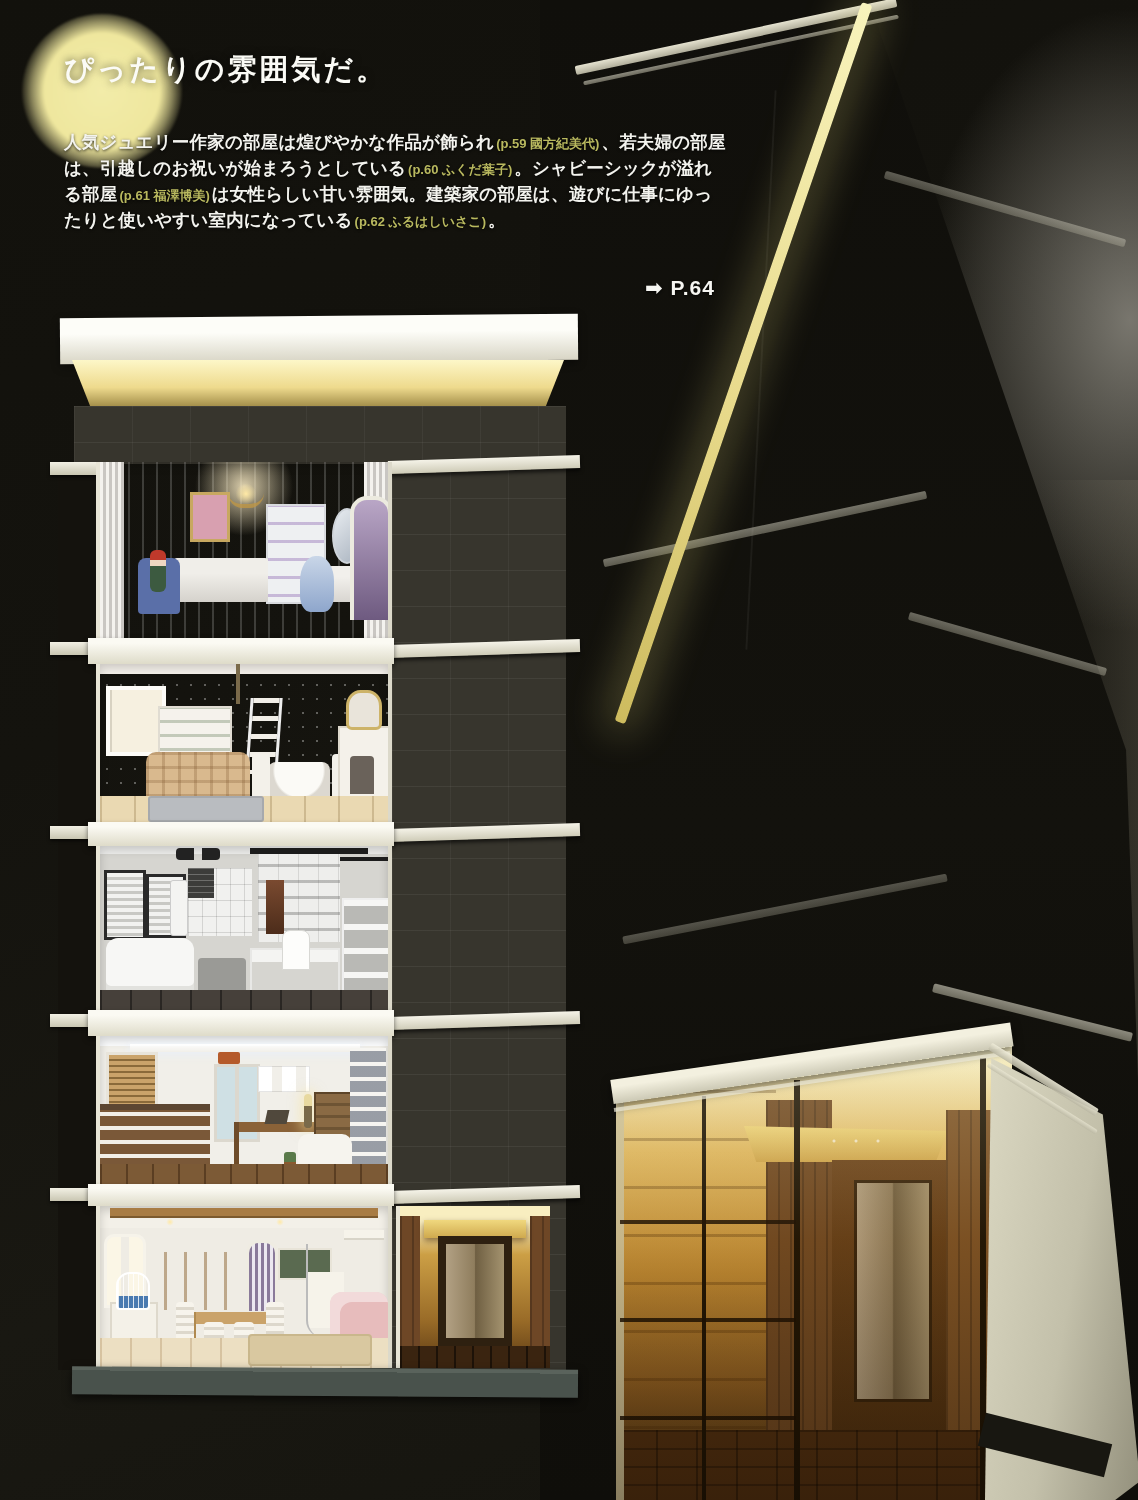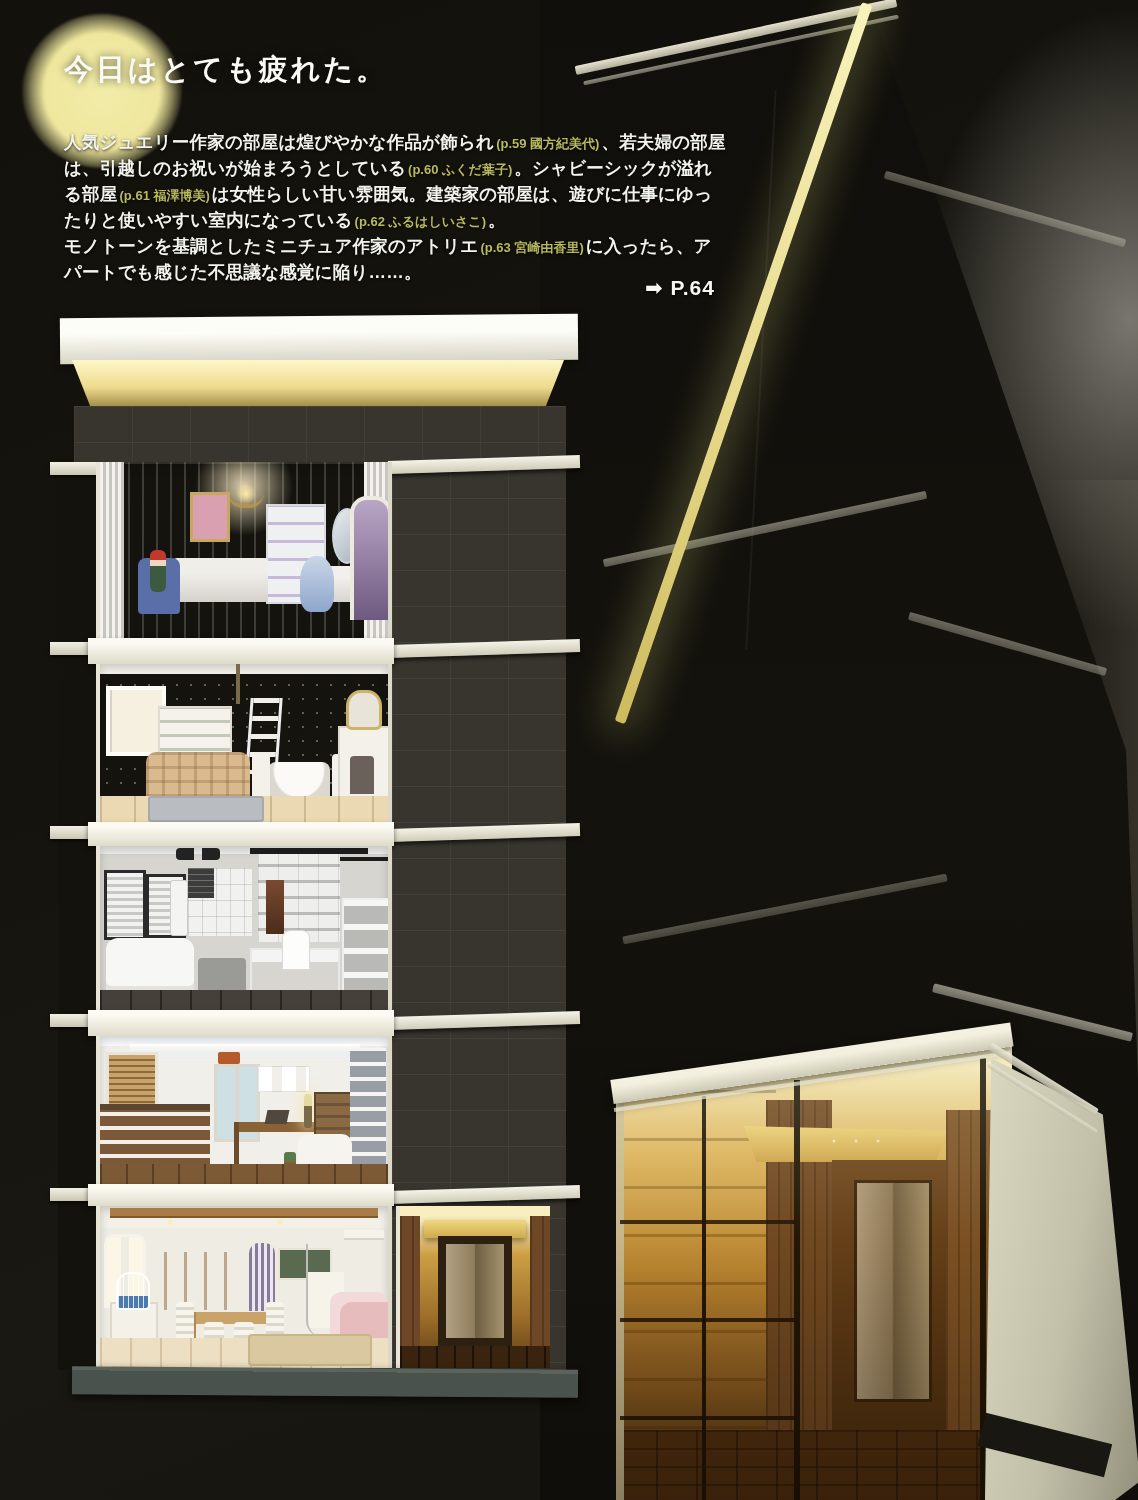--- a/index.html
+++ b/index.html
@@ -281,26 +281,25 @@
       </div>
 
       <div class="a" style="left:72px;top:1368px;width:506px;height:28px;transform:rotate(.4deg);
                   background:linear-gradient(180deg,#5a635c 0 4px,#49524c 4px);box-shadow:0 4px 10px rgba(0,0,0,.6);"></div>
     </div>
   </div>
 
   <div class="a moon" style="left:22px;top:14px;"></div>
 
   <div class="a headline" style="left:64px;top:50px;">
-    <div>今日はとても疲れた。</div>
+    <div>ぴったりの雰囲気だ。</div>
   </div>
 
   <div class="a intro" style="left:64px;top:130px;">
     <p><span class="run-body">人気ジュエリー作家の部屋は煌びやかな作品が飾られ</span><span class="run-ref">(p.59 國方紀美代)</span><span class="run-body">、若夫婦の部屋は、引越しのお祝いが始まろうとしている</span><span class="run-ref">(p.60 ふくだ葉子)</span><span class="run-body">。シャビーシックが溢れる部屋</span><span class="run-ref">(p.61 福澤博美)</span><span class="run-body">は女性らしい甘い雰囲気。建築家の部屋は、遊びに仕事にゆったりと使いやすい室内になって</span><span class="run-body">いる</span><span class="run-ref">(p.62 ふるはしいさこ)</span><span class="run-body">。</span></p>
-    <p><span class="run-body">モノトーンを基調としたミニチュア作家のアトリエ</span><span class="run-ref">(p.63 宮崎由香里)</span><span class="run-body">に入ったら、アパートでも感じた不思議な感覚に陥り……。</span></p>
   </div>
 
   <div class="a pageref" style="left:645px;top:276px;">
     <span>➡</span>
     <span>P.64</span>
   </div>
 
 </div>
 
 </body></html>

